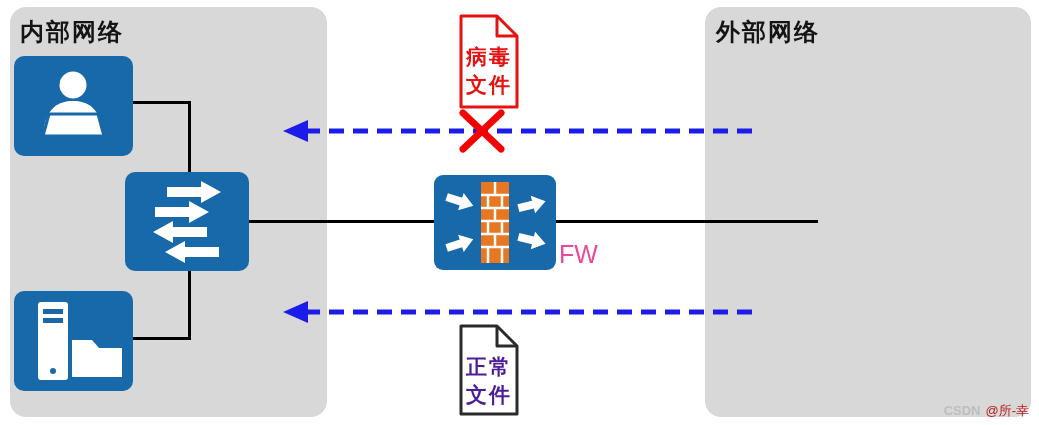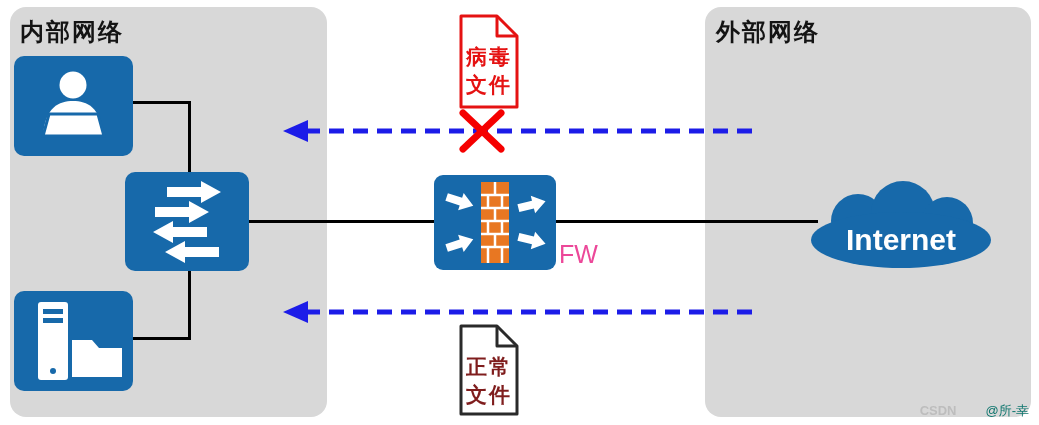--- a/index.html
+++ b/index.html
@@ -20,27 +20,27 @@
   #line-vertical{left:188px;top:101px;width:3px;height:239px;}
   #line-main-h{left:248px;top:220px;width:570px;height:3px;}
 
   .node{position:absolute;z-index:2;}
   .arrow{position:absolute;z-index:3;}
   .doc{z-index:3;}
   .doc svg{position:absolute;left:0;top:0;}
   .doc-text{position:absolute;left:0;right:0;top:30px;text-align:center;
             font-size:21px;font-weight:600;line-height:28px;letter-spacing:2px;z-index:1;}
   #virus-doc .doc-text{color:#e51212;text-align:center;}
-  #normal-doc .doc-text{color:#7f1d1d;}
+  #normal-doc .doc-text{color:#4c1d95;}
 
   #fw-label{position:absolute;left:559px;top:240px;font-size:25px;color:#ec4899;z-index:2;}
 
   #watermark{position:absolute;right:10px;bottom:5px;font-size:13px;z-index:5;}
   #watermark .brand{color:#bdbdbd;margin-right:5px;font-weight:bold;}
-  #watermark .user{color:#0f766e;margin-left:24px;}
+  #watermark .user{color:#b91c1c;}
 
   svg{display:block;}
   svg text{font-family:"Liberation Sans","DejaVu Sans",sans-serif;}
 </style>
 </head>
 <body>
 
 <div id="stage">
 
   <div class="panel" id="panel-internal"></div>
@@ -125,31 +125,20 @@
             <polygon points="-13,-4 2,-4 2,-9 15,0 2,9 2,4 -13,4"></polygon>
           </g>
         <g transform="translate(97,65) rotate(14)">
             <polygon points="-13,-4 2,-4 2,-9 15,0 2,9 2,4 -13,4"></polygon>
           </g>
       </g>
     </svg>
   </div>
   <div id="fw-label">FW</div>
 
-  <div class="node" style="left:806px;top:180px">
-    <svg width="190" height="90" viewBox="0 0 190 90" aria-hidden="true">
-      <g fill="#1769aa">
-        <circle cx="52" cy="41" r="27"></circle>
-        <circle cx="97" cy="33" r="32"></circle>
-        <circle cx="141" cy="43" r="26"></circle>
-        <ellipse cx="95" cy="60" rx="90" ry="28"></ellipse>
-      </g>
-      <text x="95" y="70" text-anchor="middle" font-size="30" font-weight="bold" fill="#ffffff">Internet</text>
-    </svg>
-  </div>
 
   <svg class="arrow" style="left:283px;top:115px" width="478" height="32" aria-hidden="true">
     <line x1="22" y1="16" x2="476" y2="16" stroke="#1c1ce8" stroke-width="5" stroke-dasharray="15 9"></line>
     <polygon points="0,16 25,5 25,27" fill="#1c1ce8"></polygon>
   </svg>
 
   <svg class="arrow" style="left:283px;top:296px" width="478" height="32" aria-hidden="true">
     <line x1="22" y1="16" x2="476" y2="16" stroke="#1c1ce8" stroke-width="5" stroke-dasharray="15 9"></line>
     <polygon points="0,16 25,5 25,27" fill="#1c1ce8"></polygon>
   </svg>

